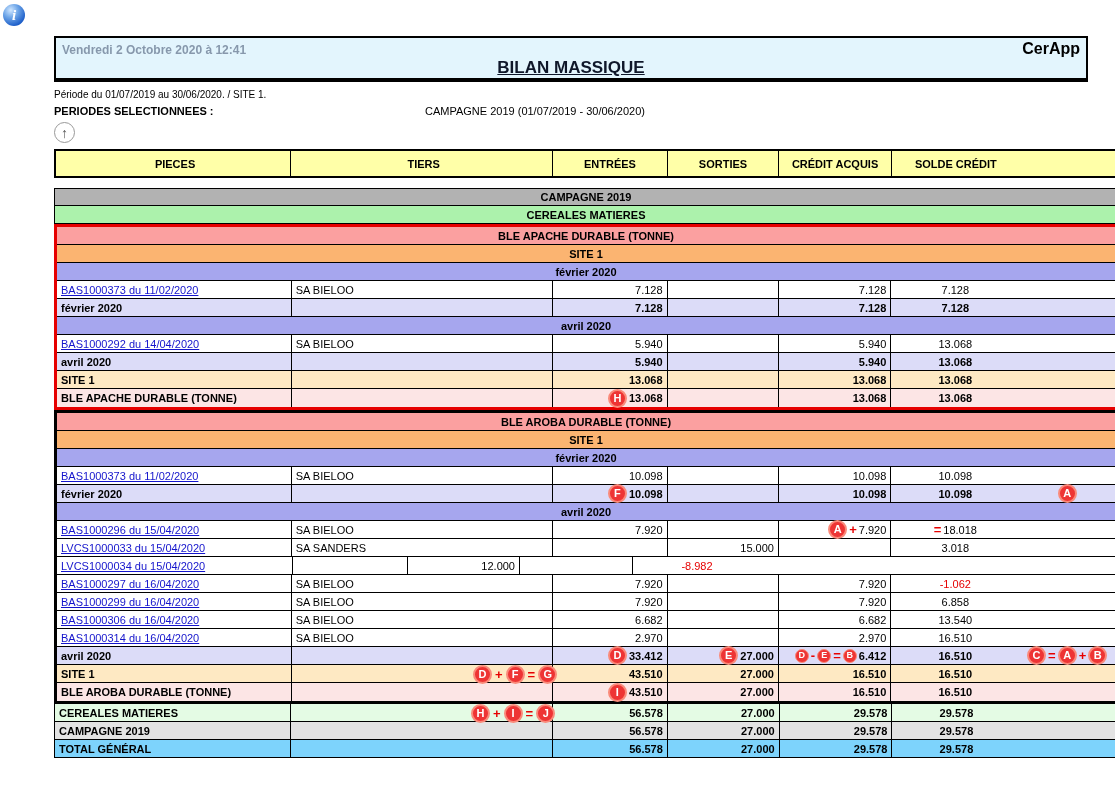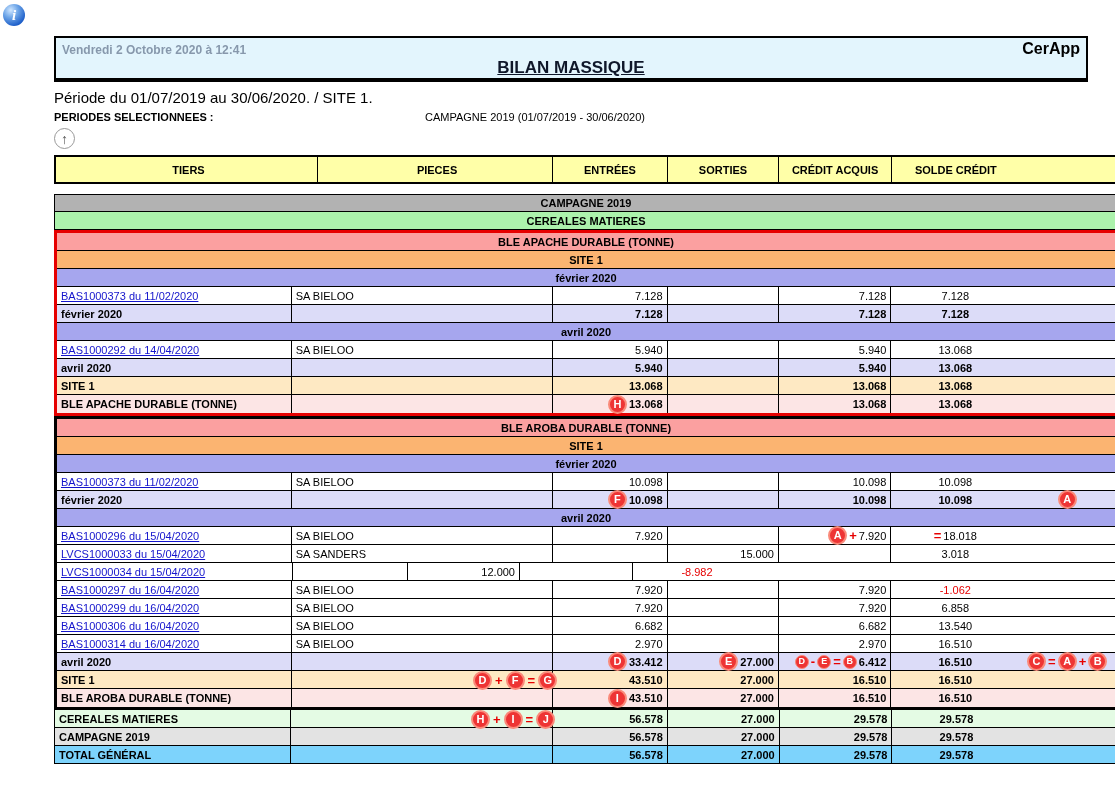--- a/index.html
+++ b/index.html
@@ -26,21 +26,21 @@
     border: 2px solid #000; border-bottom: 4px solid #000;
     position: relative; padding: 2px 6px;
   }
   .band-date { color: #8798ac; font-weight: bold; font-size: 12px; }
   .band-app  { position: absolute; right: 6px; top: 2px; color: #000; font-weight: bold; font-size: 16px; }
   .band-title {
     position: absolute; left: 0; right: 0; top: 20px; text-align: center;
     font-weight: bold; font-size: 17px; text-decoration: underline; color: #0f172a;
   }
 
-  .period-line { margin-top: 7px; font-size: 15px; color: #000; }
+  .period-line { margin-top: 7px; font-size: 10px; color: #000; }
   .periods-row { margin-top: 5px; font-size: 11px; position: relative; height: 14px; }
   .periods-label { font-weight: bold; }
   .periods-value { position: absolute; left: 371px; top: 0; }
 
   .scroll-top {
     margin-top: 3px; width: 21px; height: 21px; border: 1px solid #999; border-radius: 50%;
     display: flex; align-items: center; justify-content: center;
     color: #555; font-weight: bold; font-size: 14px; cursor: pointer; background: #fff;
   }
 
@@ -128,22 +128,22 @@
 
   <div class="periods-row">
     <span class="periods-label">PERIODES SELECTIONNEES :</span>
     <span class="periods-value">CAMPAGNE 2019 (01/07/2019 - 30/06/2020)</span>
   </div>
 
   <div class="scroll-top">↑</div>
 
   <div class="tbl">
     <div class="hrow">
+        <div class="hcell c-pieces">PIECES</div>
         <div class="hcell c-tiers">TIERS</div>
-        <div class="hcell c-pieces">PIECES</div>
         <div class="hcell c-entrees">ENTRÉES</div>
         <div class="hcell c-sorties">SORTIES</div>
         <div class="hcell c-credit">CRÉDIT ACQUIS</div>
         <div class="hcell c-solde">
           <div class="hnum">SOLDE CRÉDIT</div>
         </div>
       </div>
     <div>
         <div class="section top-bordered">
           <div class="row band-campagne band">

